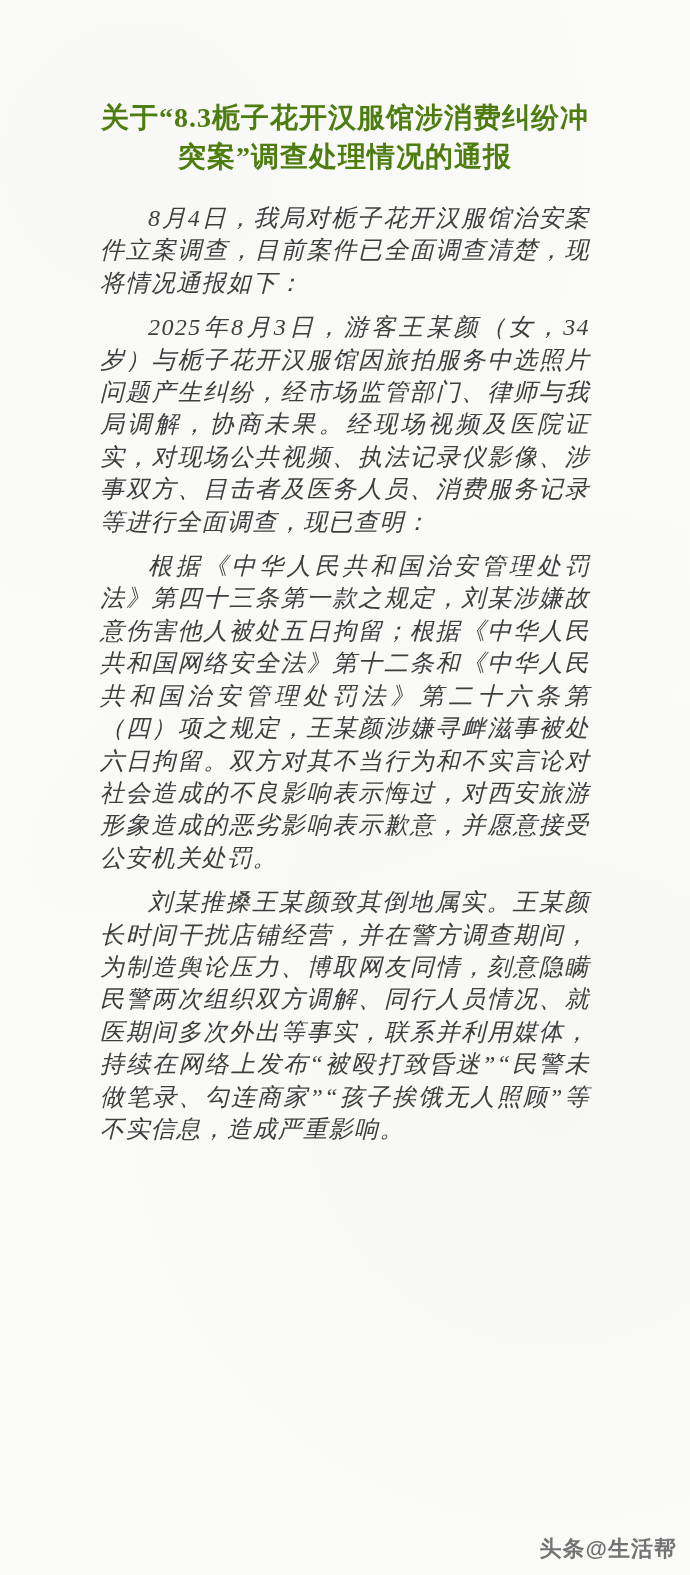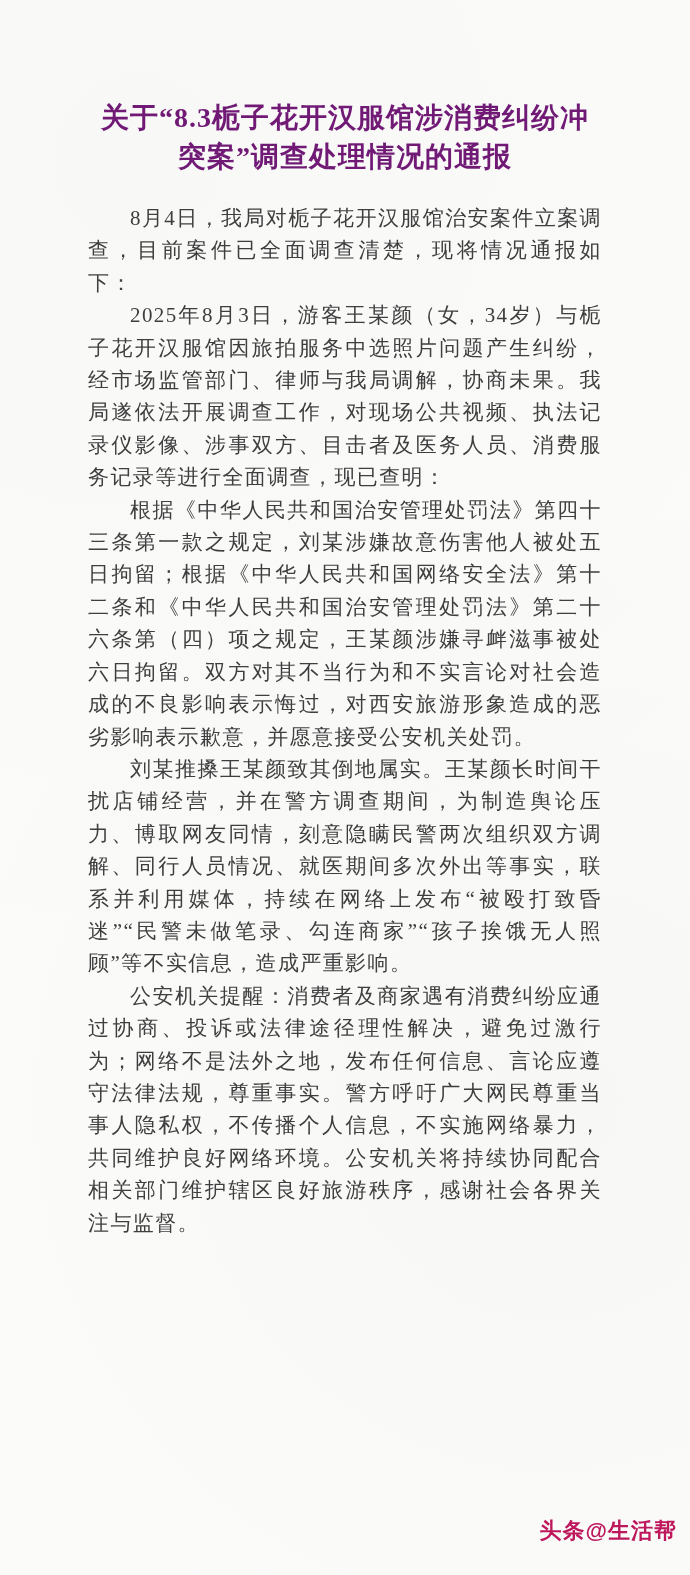--- a/index.html
+++ b/index.html
@@ -31,58 +31,58 @@
     padding: 0 88px;
   }
   .doc-title {
     margin: 98px auto 0 auto;
     max-width: 500px;
     text-align: center;
     font-size: 28px;
     font-weight: bold;
     line-height: 39px;
     letter-spacing: 1px;
-    color: #701a75;
+    color: #4d7c0f;
   }
   .doc-body {
     margin-top: 26px;
   }
   .doc-body p {
-    margin: 0;
-    font-size: 21px;
+    margin: 12px;
+    font-size: 24px;
     line-height: 32.4px;
     letter-spacing: 1.4px;
     text-indent: 2em;
     text-align: justify;
     color: #3e3e3e;
+    font-style: italic;
   }
   .watermark {
     position: absolute;
     right: 13px;
-    bottom: 29px;
+    bottom: 11px;
     font-family: "Liberation Sans", "DejaVu Sans", sans-serif;
     font-size: 22px;
     font-weight: bold;
     letter-spacing: 1px;
-    color: #be185d;
+    color: #737373;
   }
   .clearfix::after { content: ""; display: table; clear: both; }
 </style>
 </head>
 <body>
 
 <div class="page">
   <div class="doc clearfix">
 
     <h1 class="doc-title">关于“8.3栀子花开汉服馆涉消费纠纷冲突案”调查处理情况的通报</h1>
 
     <div class="doc-body">
       <p>8月4日，我局对栀子花开汉服馆治安案件立案调查，目前案件已全面调查清楚，现将情况通报如下：</p>
-      <p>2025年8月3日，游客王某颜（女，34岁）与栀子花开汉服馆因旅拍服务中选照片问题产生纠纷，经市场监管部门、律师与我局调解，协商未果。我局遂依法开展调查工作，对现场公共视频、执法记录仪影像、涉事双方、目击者及医务人员、消费服务记录等进行全面调查，现已查明：</p>
+      <p>2025年8月3日，游客王某颜（女，34岁）与栀子花开汉服馆因旅拍服务中选照片问题产生纠纷，经市场监管部门、律师与我局调解，协商未果。经现场视频及医院证实，对现场公共视频、执法记录仪影像、涉事双方、目击者及医务人员、消费服务记录等进行全面调查，现已查明：</p>
       <p>根据《中华人民共和国治安管理处罚法》第四十三条第一款之规定，刘某涉嫌故意伤害他人被处五日拘留；根据《中华人民共和国网络安全法》第十二条和《中华人民共和国治安管理处罚法》第二十六条第（四）项之规定，王某颜涉嫌寻衅滋事被处六日拘留。双方对其不当行为和不实言论对社会造成的不良影响表示悔过，对西安旅游形象造成的恶劣影响表示歉意，并愿意接受公安机关处罚。</p>
       <p>刘某推搡王某颜致其倒地属实。王某颜长时间干扰店铺经营，并在警方调查期间，为制造舆论压力、博取网友同情，刻意隐瞒民警两次组织双方调解、同行人员情况、就医期间多次外出等事实，联系并利用媒体，持续在网络上发布“被殴打致昏迷”“民警未做笔录、勾连商家”“孩子挨饿无人照顾”等不实信息，造成严重影响。</p>
-      <p>公安机关提醒：消费者及商家遇有消费纠纷应通过协商、投诉或法律途径理性解决，避免过激行为；网络不是法外之地，发布任何信息、言论应遵守法律法规，尊重事实。警方呼吁广大网民尊重当事人隐私权，不传播个人信息，不实施网络暴力，共同维护良好网络环境。公安机关将持续协同配合相关部门维护辖区良好旅游秩序，感谢社会各界关注与监督。</p>
     </div>
 
   </div>
 
   <div class="watermark">头条@生活帮</div>
 </div>
 
 </body></html>

